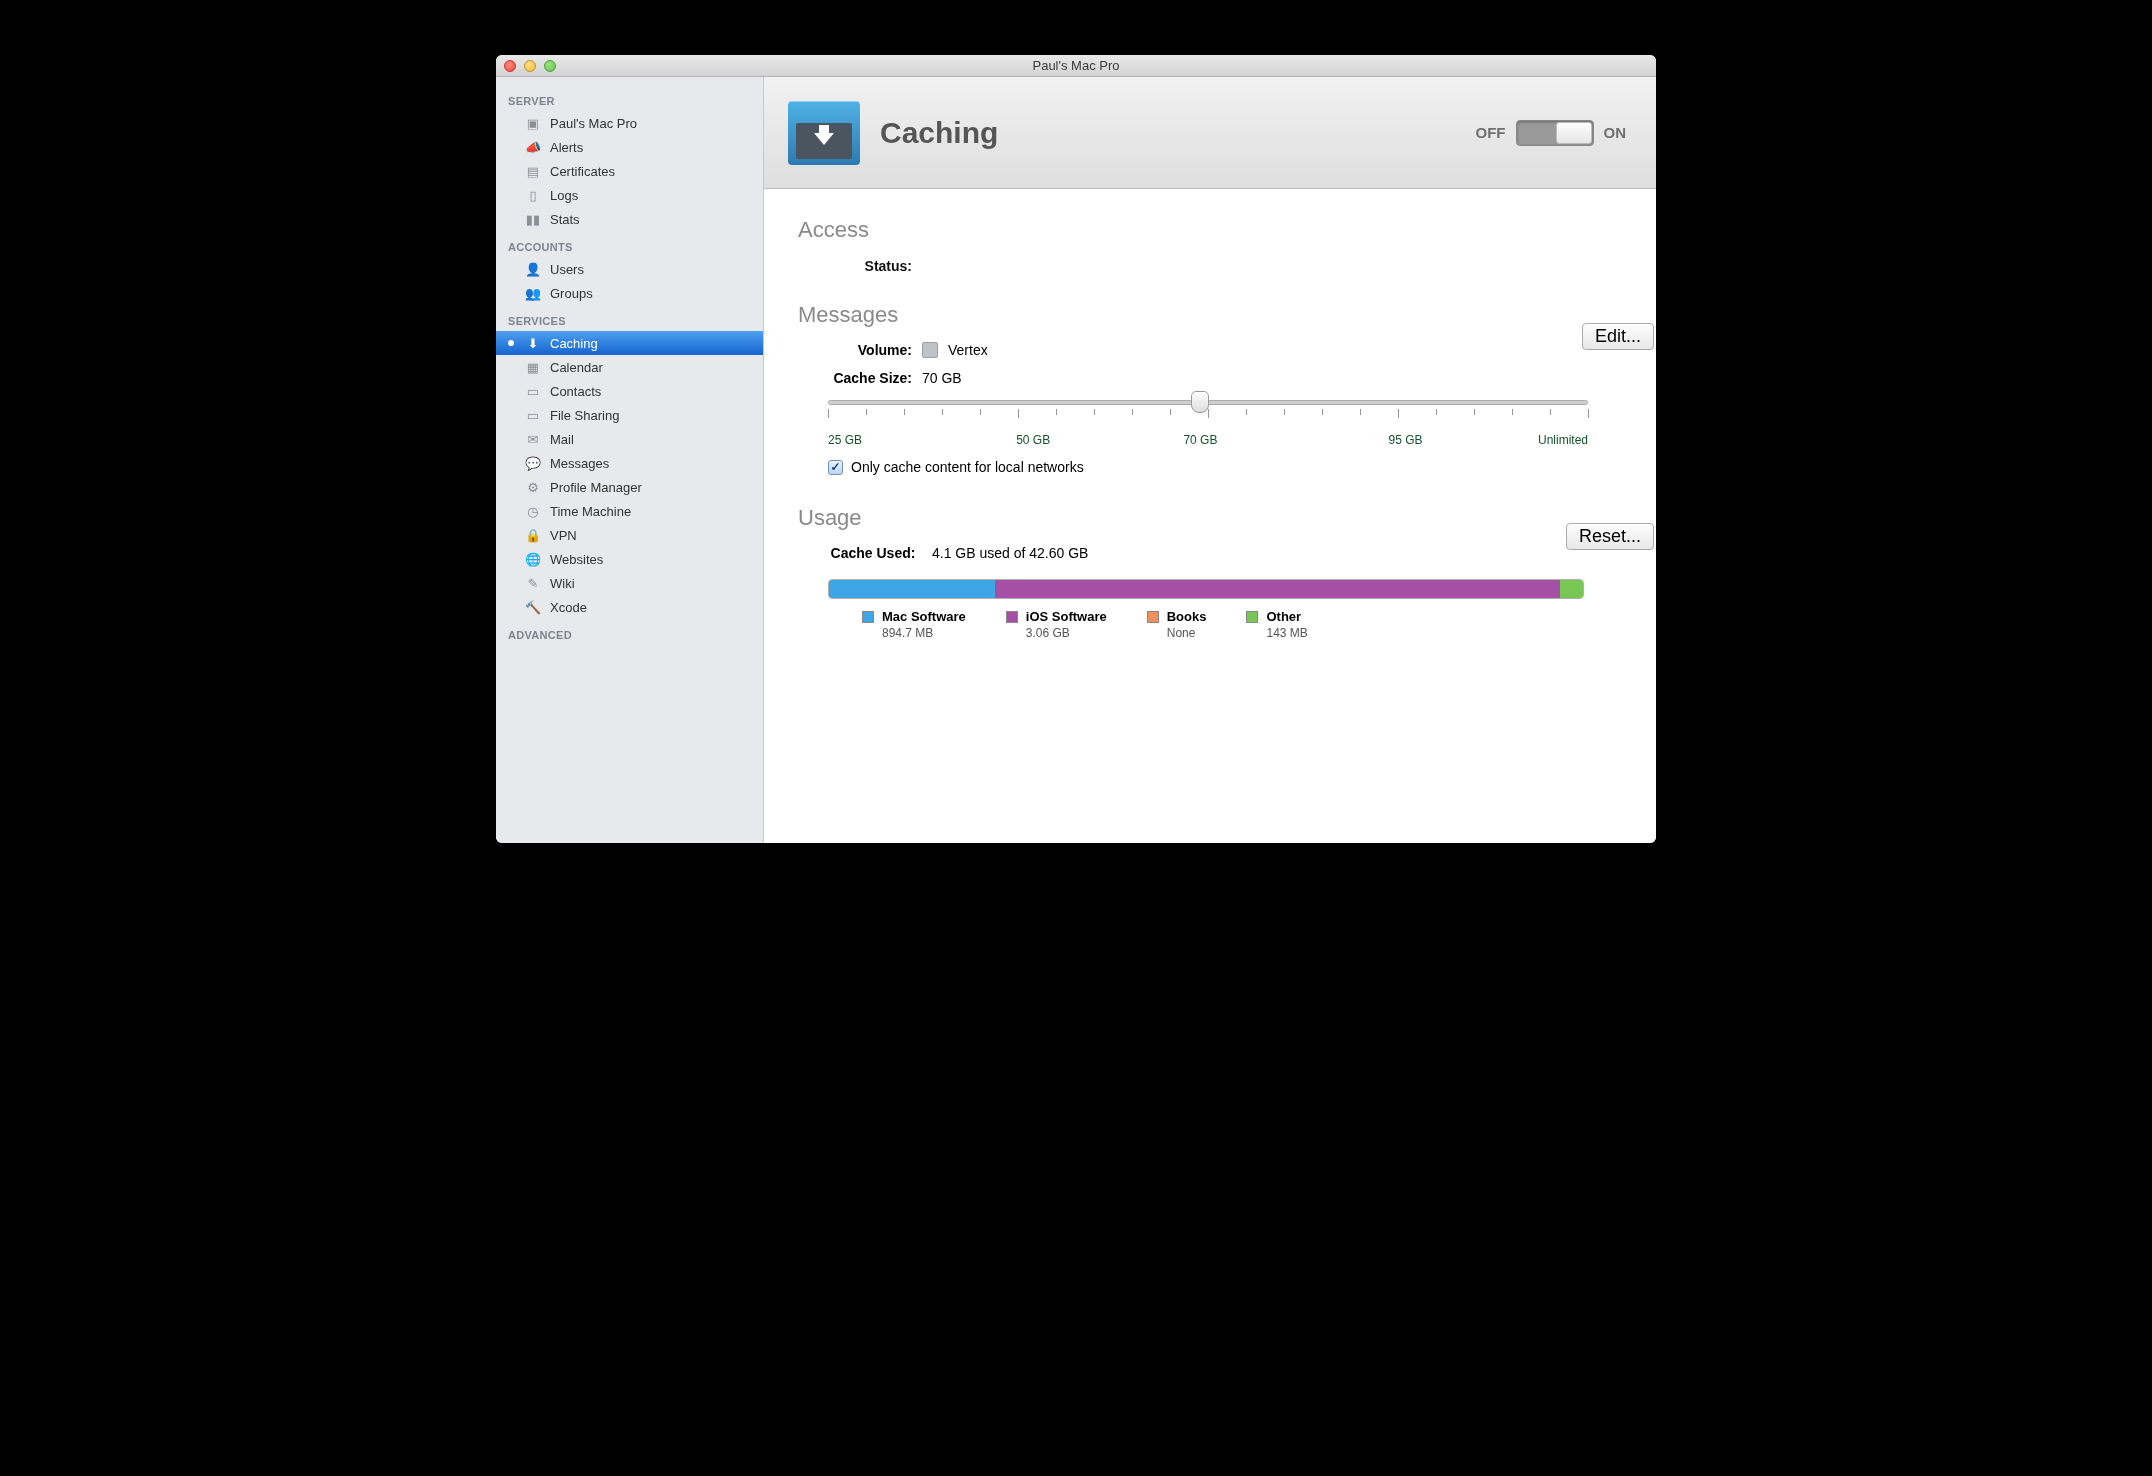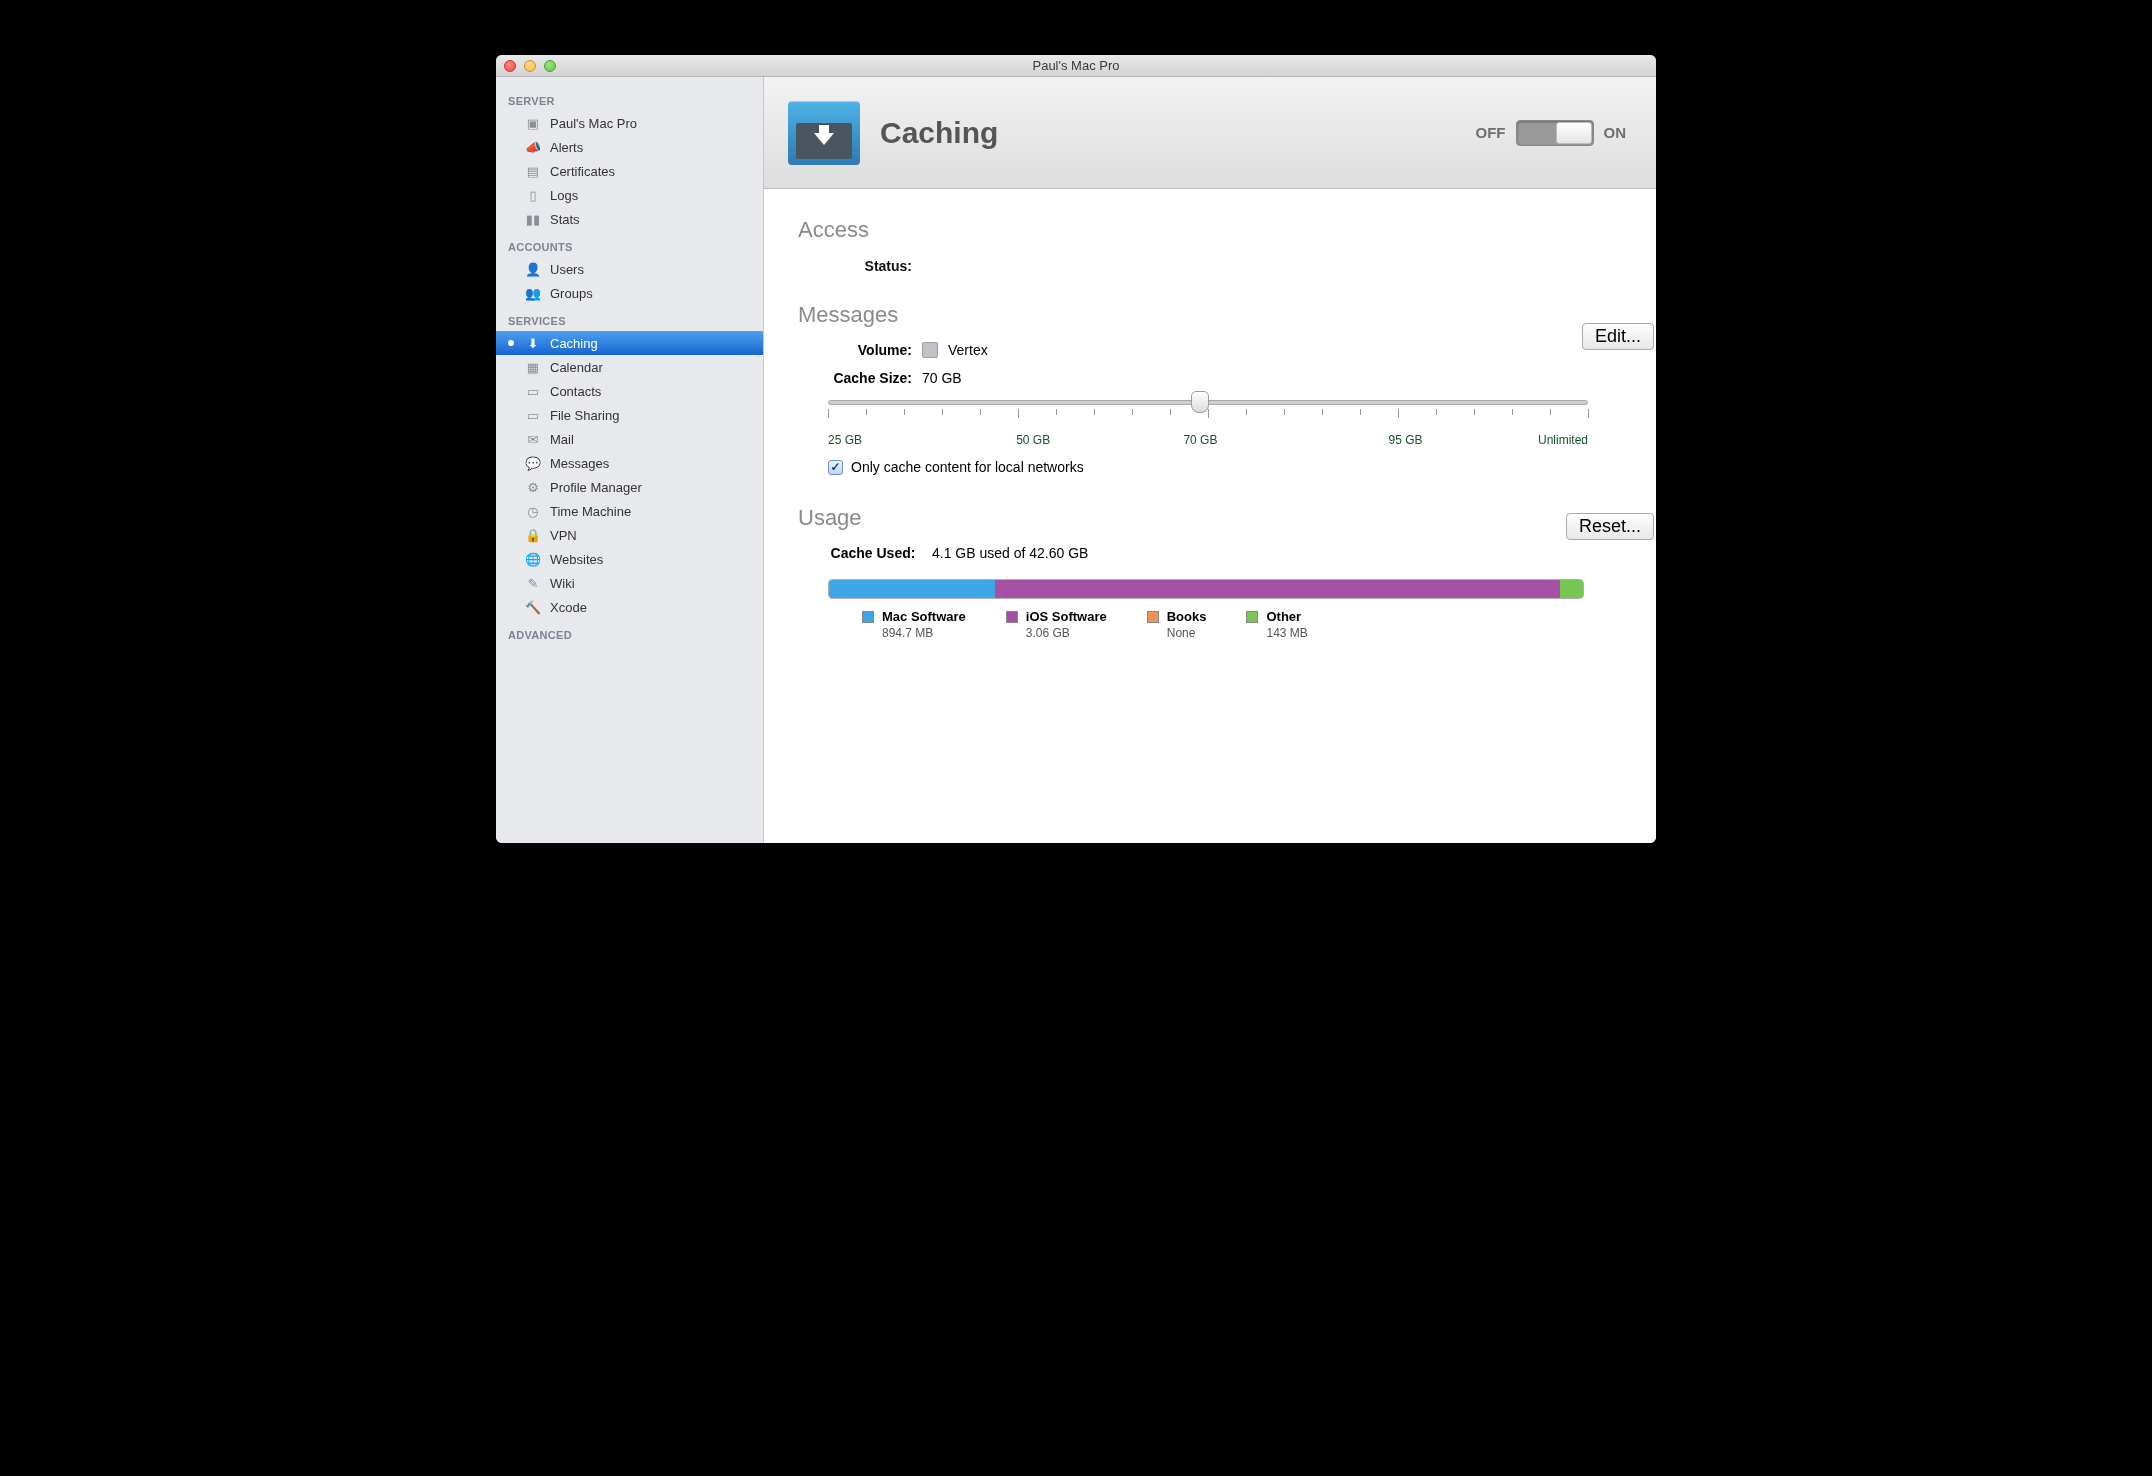--- a/index.html
+++ b/index.html
@@ -358,21 +358,21 @@
             <span>Only cache content for local networks</span>
           </div>
         </div>
 
         <div class="usage">
           <div class="section-title">Usage</div>
           <div class="usagehead">
             <div class="label">Cache Used:</div>
             <span style="font-size:14px;">4.1 GB used of 42.60 GB</span>
           </div>
-          <button class="aquabtn" style="position:absolute; right:2px; top:324px;">Reset...</button>
+          <button class="aquabtn" style="position:absolute; right:2px; top:334px;">Reset...</button>
 
           <div class="bar" id="usagebar">
               <div class="seg" style="width: 22%; background: rgb(62, 166, 230);"></div>
               <div class="seg" style="width: 75%; background: rgb(165, 79, 165);"></div>
               <div class="seg" style="width: 3%; background: rgb(120, 198, 83);"></div>
             </div>
 
           <div class="legend" id="legend">
               <div class="legenditem">
                 <div class="legtop">

